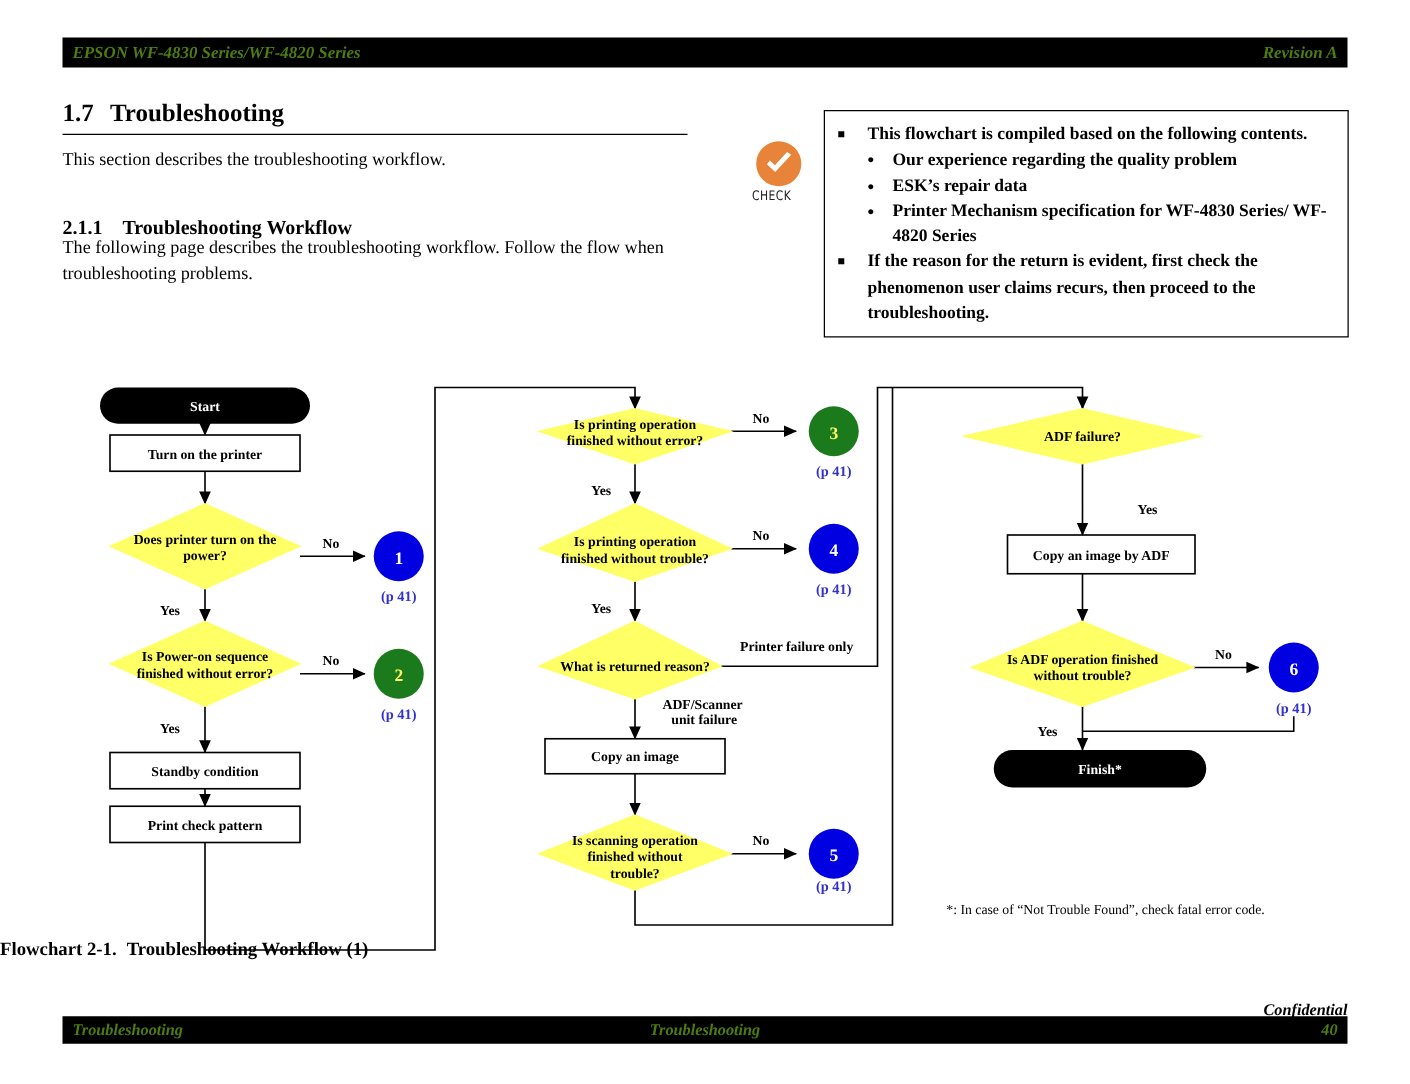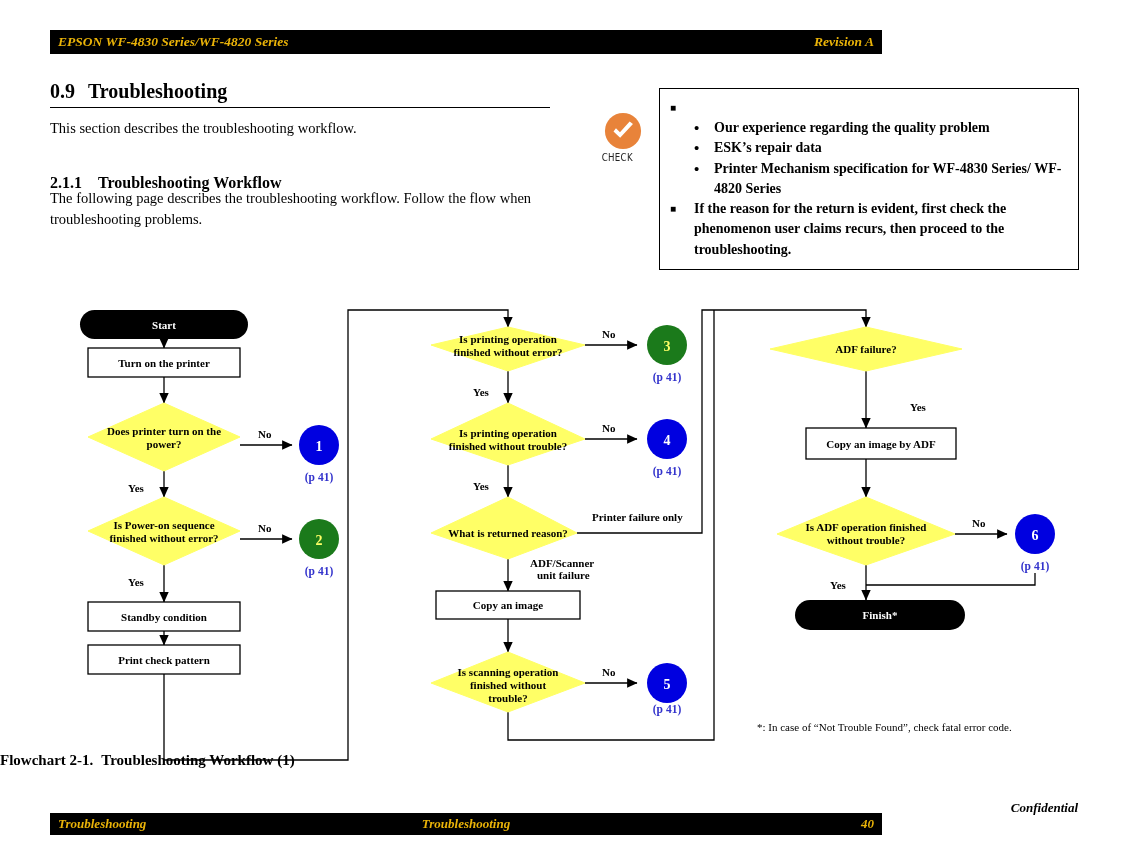--- a/index.html
+++ b/index.html
@@ -9,22 +9,22 @@
     background:#ffffff;
     font-family:"Liberation Serif", serif;
     color:#000;
     position:relative;
     overflow:hidden;
   }
 
   
   .bar {
     position:absolute;
-    left:50px; width:832px;
-    background:#000; color:#eab308;
+    left:50px; width:1028px;
+    background:#000; color:#4d7c0f;
     font-family:"Liberation Serif", serif;
     font-weight:bold; font-style:italic;
     display:flex; align-items:center;
     font-size:13.5px;
     padding:0 8px;
   }
   #header-bar { top:30px; height:24px; }
   #footer-bar { top:813px; height:22px; font-size:13px; }
   .bar .left  { flex:0 0 auto; }
   .bar .center{ position:absolute; left:0; right:0; text-align:center; }
@@ -108,39 +108,40 @@
 </style>
 </head>
 <body>
 
 <div class="bar" id="header-bar">
   <span class="left">EPSON WF-4830 Series/WF-4820 Series</span>
   <span class="right">Revision A</span>
 </div>
 
 <div id="sec-title">
-  <span class="num">0.9</span><span>Troubleshooting</span>
+  <span class="num">1.7</span><span>Troubleshooting</span>
 </div>
 <div id="sec-intro">This section describes the troubleshooting workflow.</div>
 <div id="subsec-title">
   <span class="num">2.1.1</span><span>Troubleshooting Workflow</span>
 </div>
 <div id="subsec-body">The following page describes the troubleshooting workflow. Follow the flow when troubleshooting problems.</div>
 
 <div id="check-icon-wrap">
   <svg id="check-circle" viewBox="0 0 40 40">
     <circle cx="20" cy="20" r="19" fill="#E8833A"></circle>
     <path d="M10 20.5 L17 27 L30.5 12.5 L27 10 L16.8 21.2 L12.6 17.2 Z" fill="#ffffff"></path>
   </svg>
   <div id="check-label">CHECK</div>
 </div>
 
 <div id="note-box">
   <div class="note-item">
     <span class="sq">■</span>
+    <span>This flowchart is compiled based on the following contents.</span>
   </div>
   <div class="note-sub">
     <span class="dot">•</span>
     <span>Our experience regarding the quality problem</span>
   </div>
   <div class="note-sub">
     <span class="dot">•</span>
     <span>ESK’s repair data</span>
   </div>
   <div class="note-sub">

